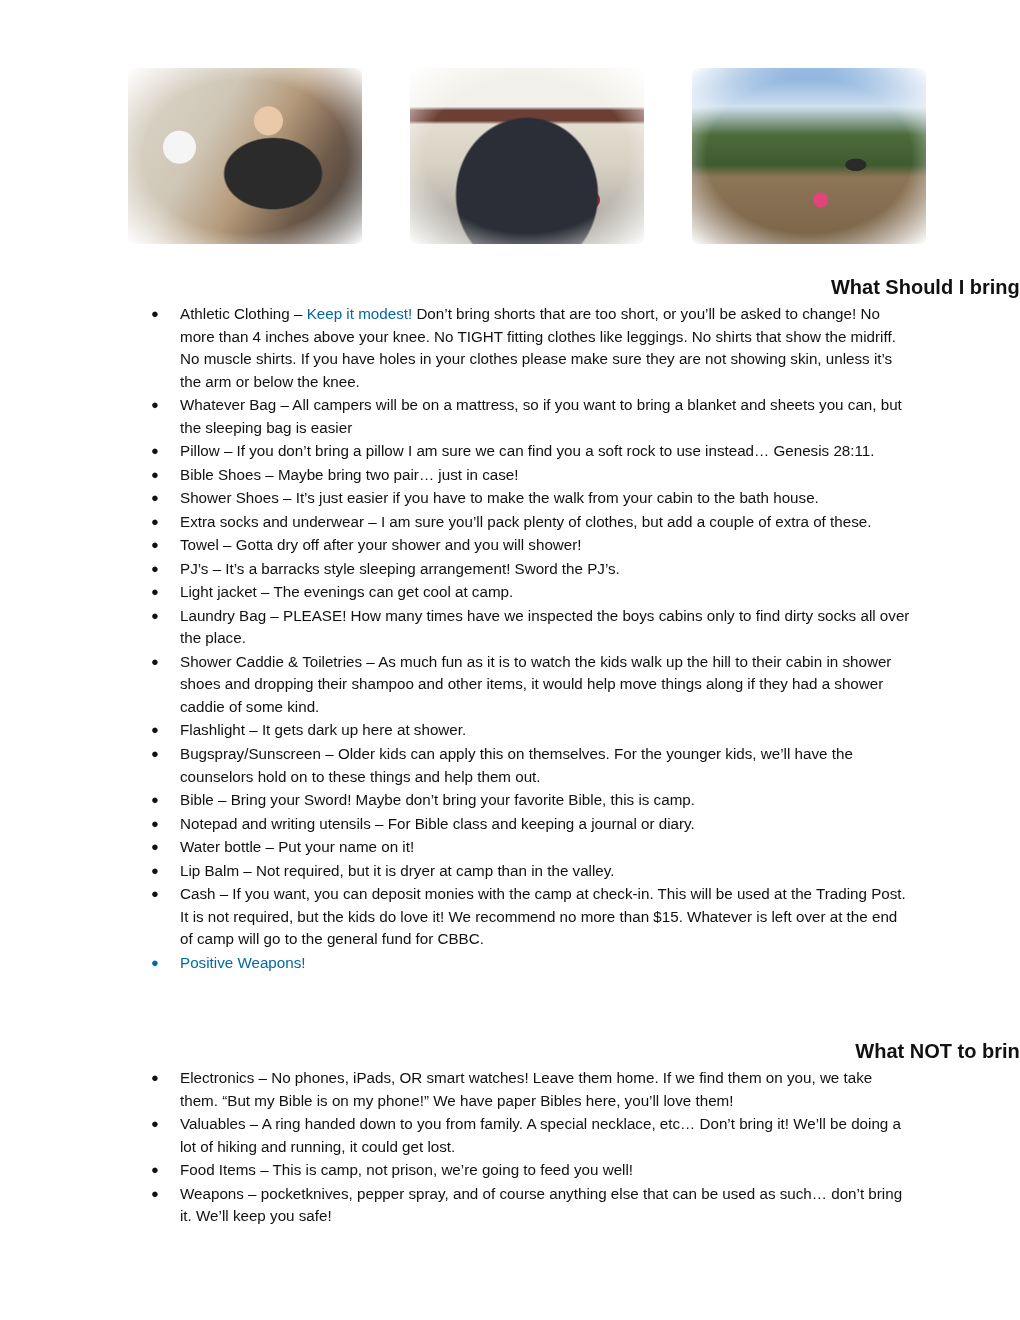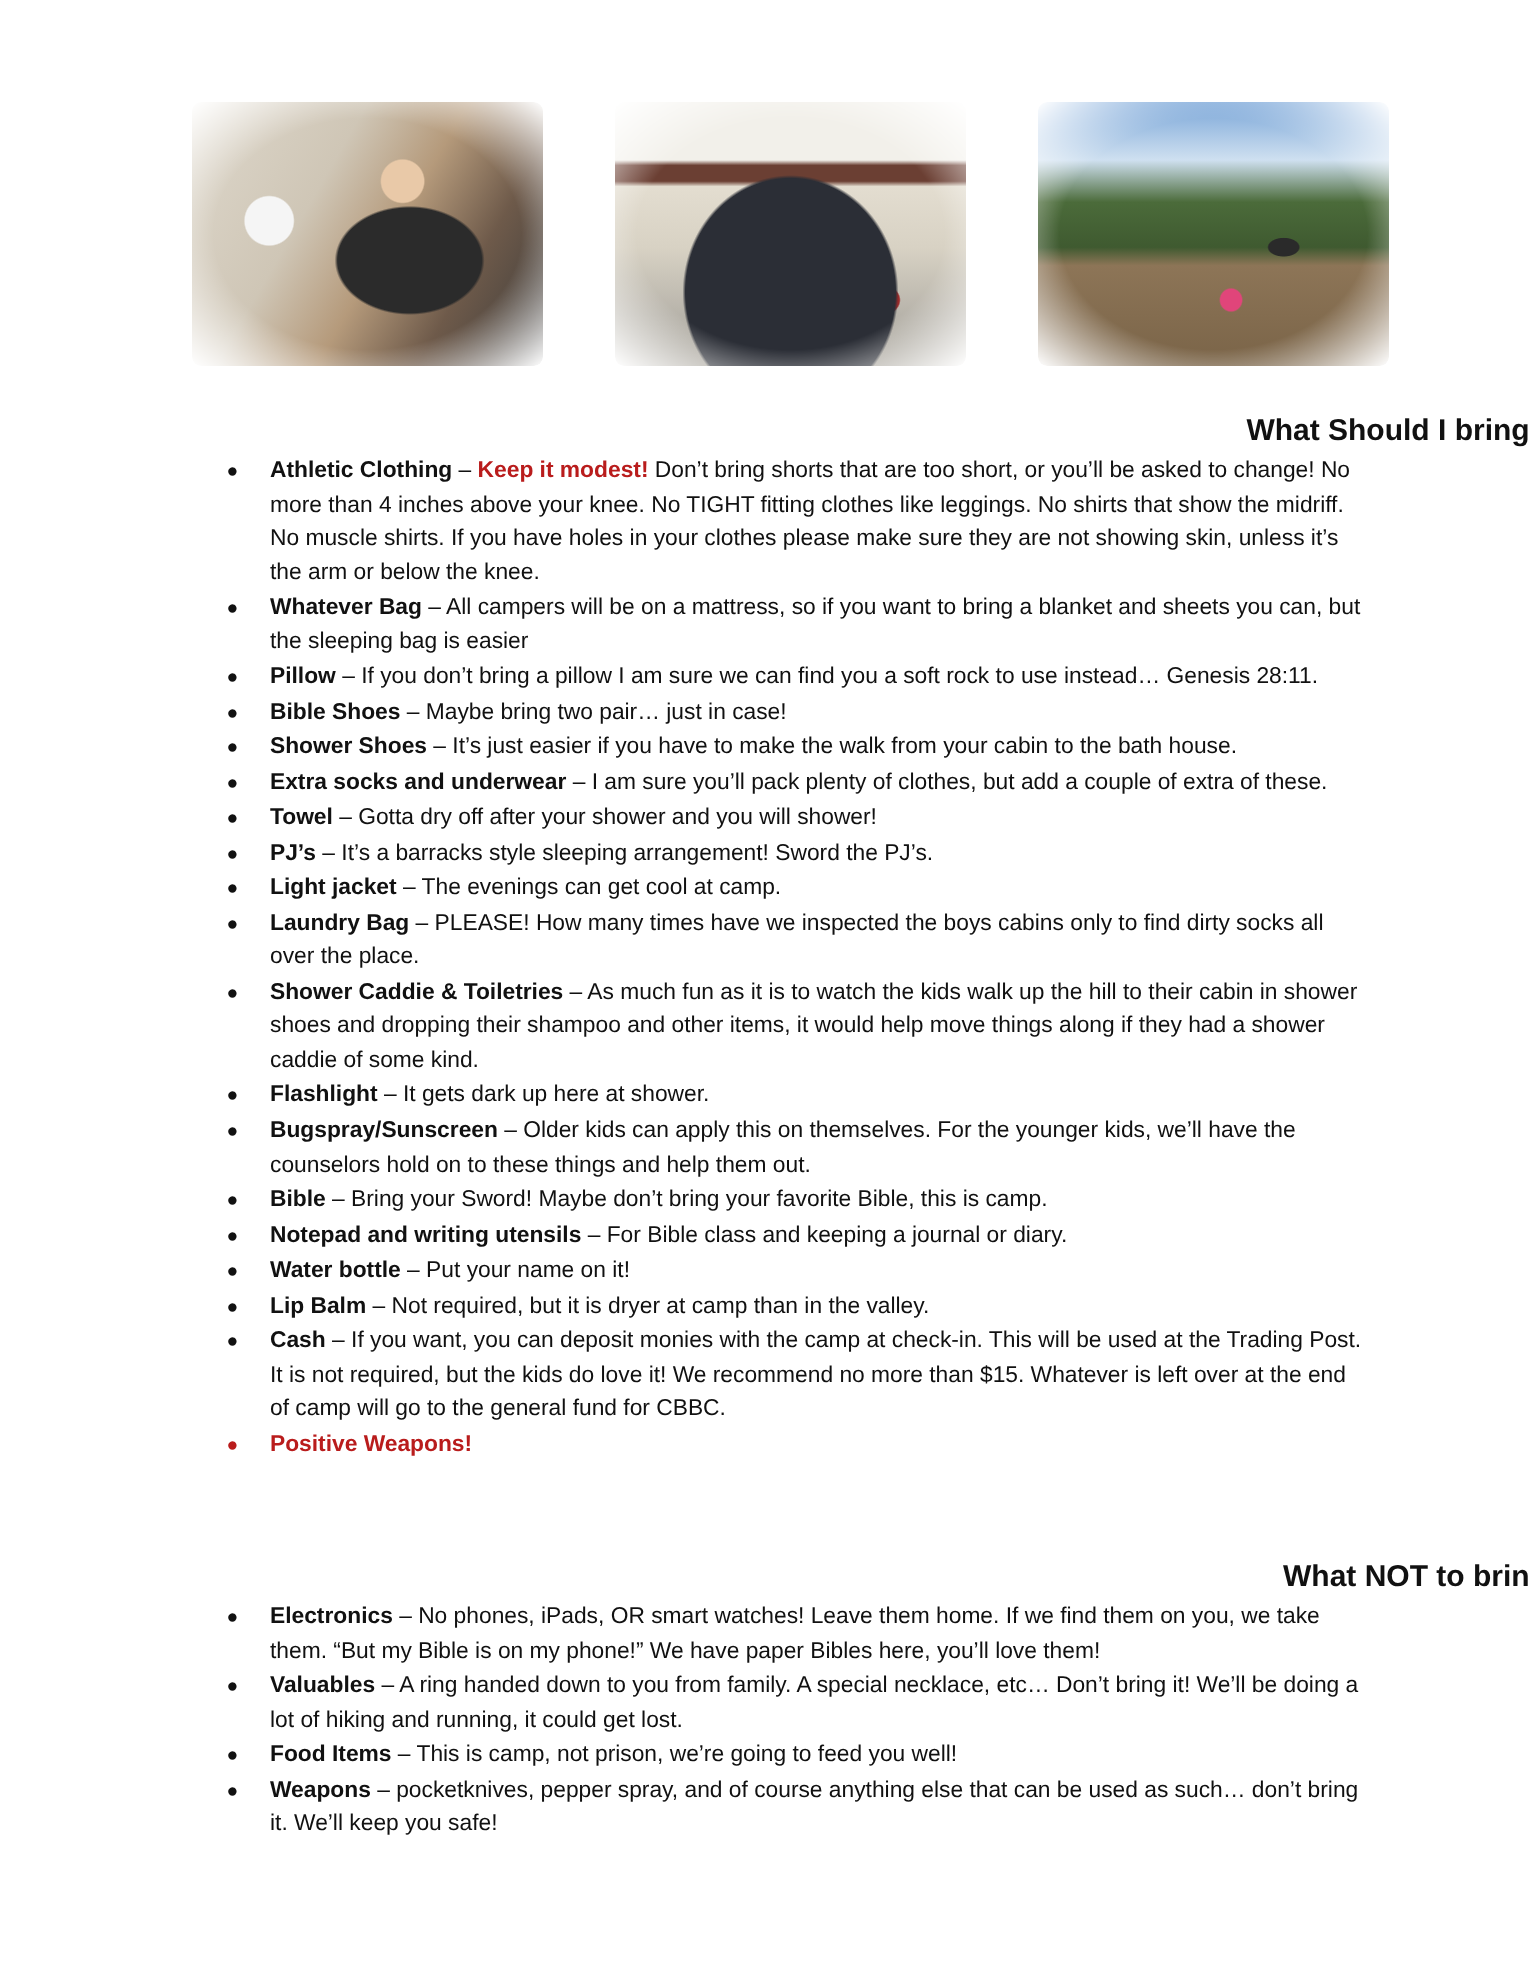--- a/index.html
+++ b/index.html
@@ -44,22 +44,22 @@
     ul.list {
       position: absolute; left: 150px; width: 760px; margin: 0; padding: 0; list-style: none;
       font-size: 15.2px; line-height: 22.6px;
     }
     ul.list li { position: relative; padding-left: 30px; margin-bottom: 0.9px; }
     ul.list li .bullet {
       position: absolute; left: 0; top: 0; width: 10px; text-align: center; font-size: 13px;
     }
     .should-list { top: 303px; }
     .not-list { top: 1067px; }
-    b { font-weight: bold; }
-    .red { color: #b91c1c; }
+    b { font-weight: normal; }
+    .red { color: #0369a1; }
   </style>
 </head>
 <body>
 
 <div class="photos">
   <div class="photo photo-1"></div>
   <div class="photo photo-2"></div>
   <div class="photo photo-3"></div>
 </div>
 

